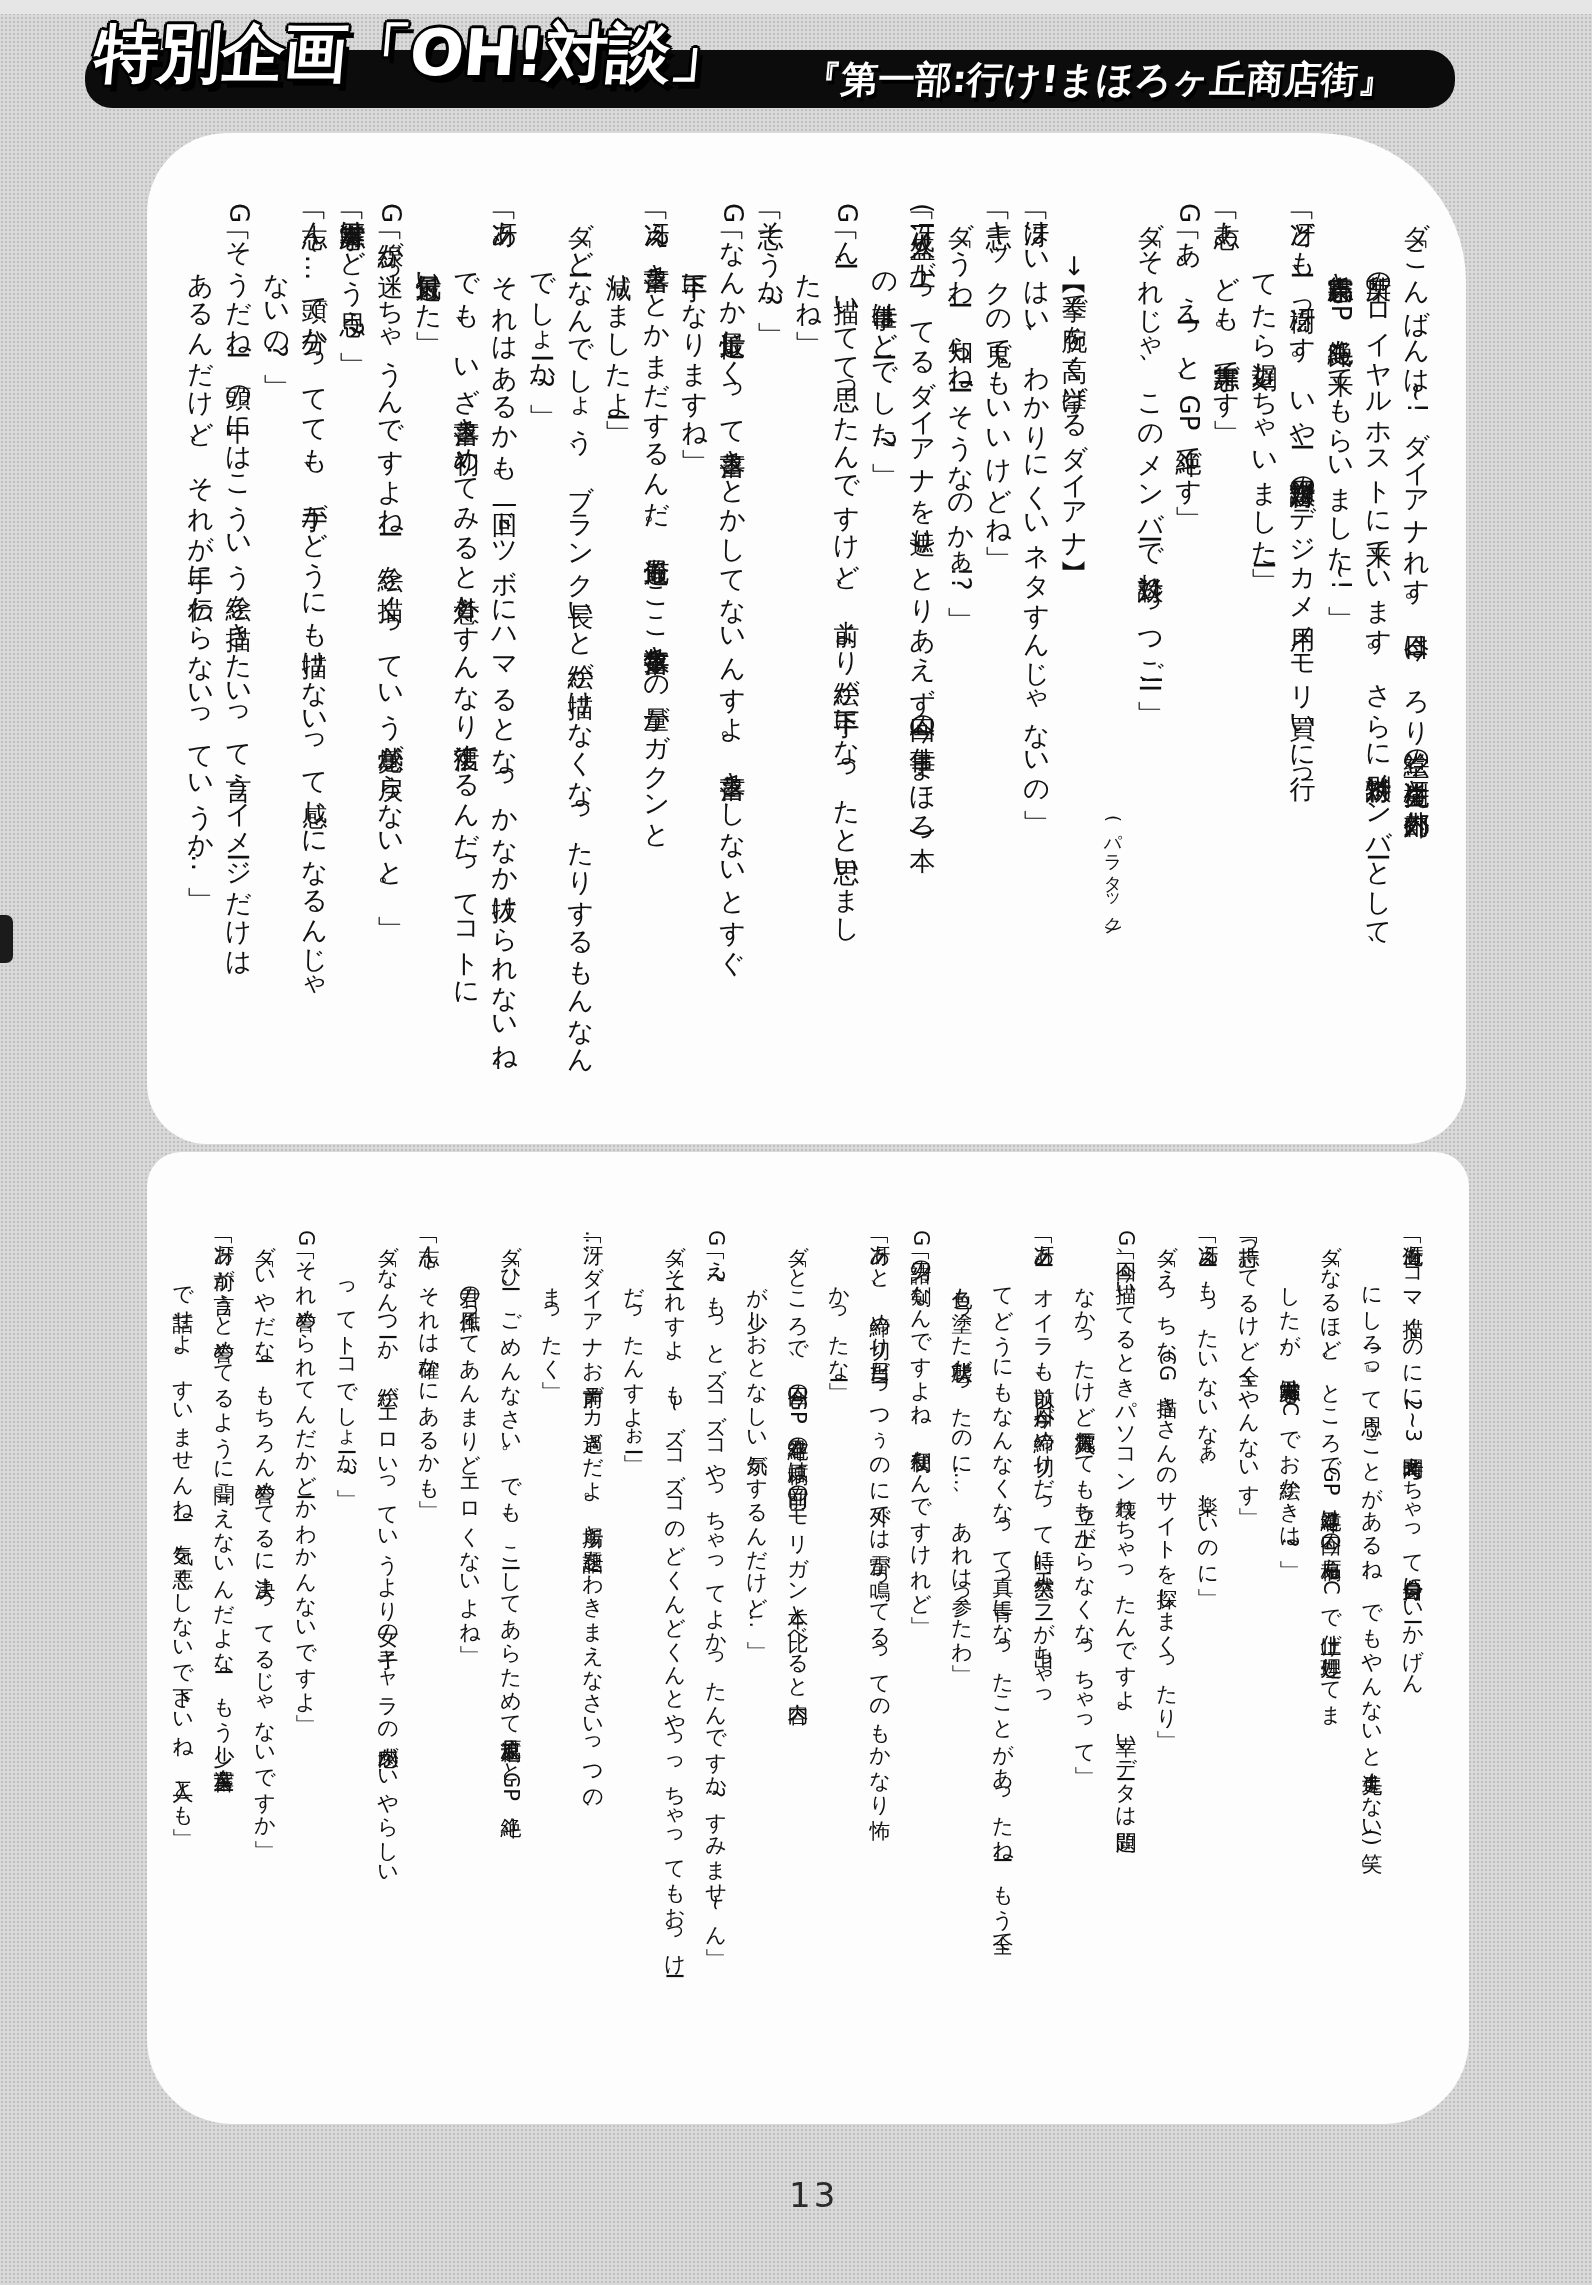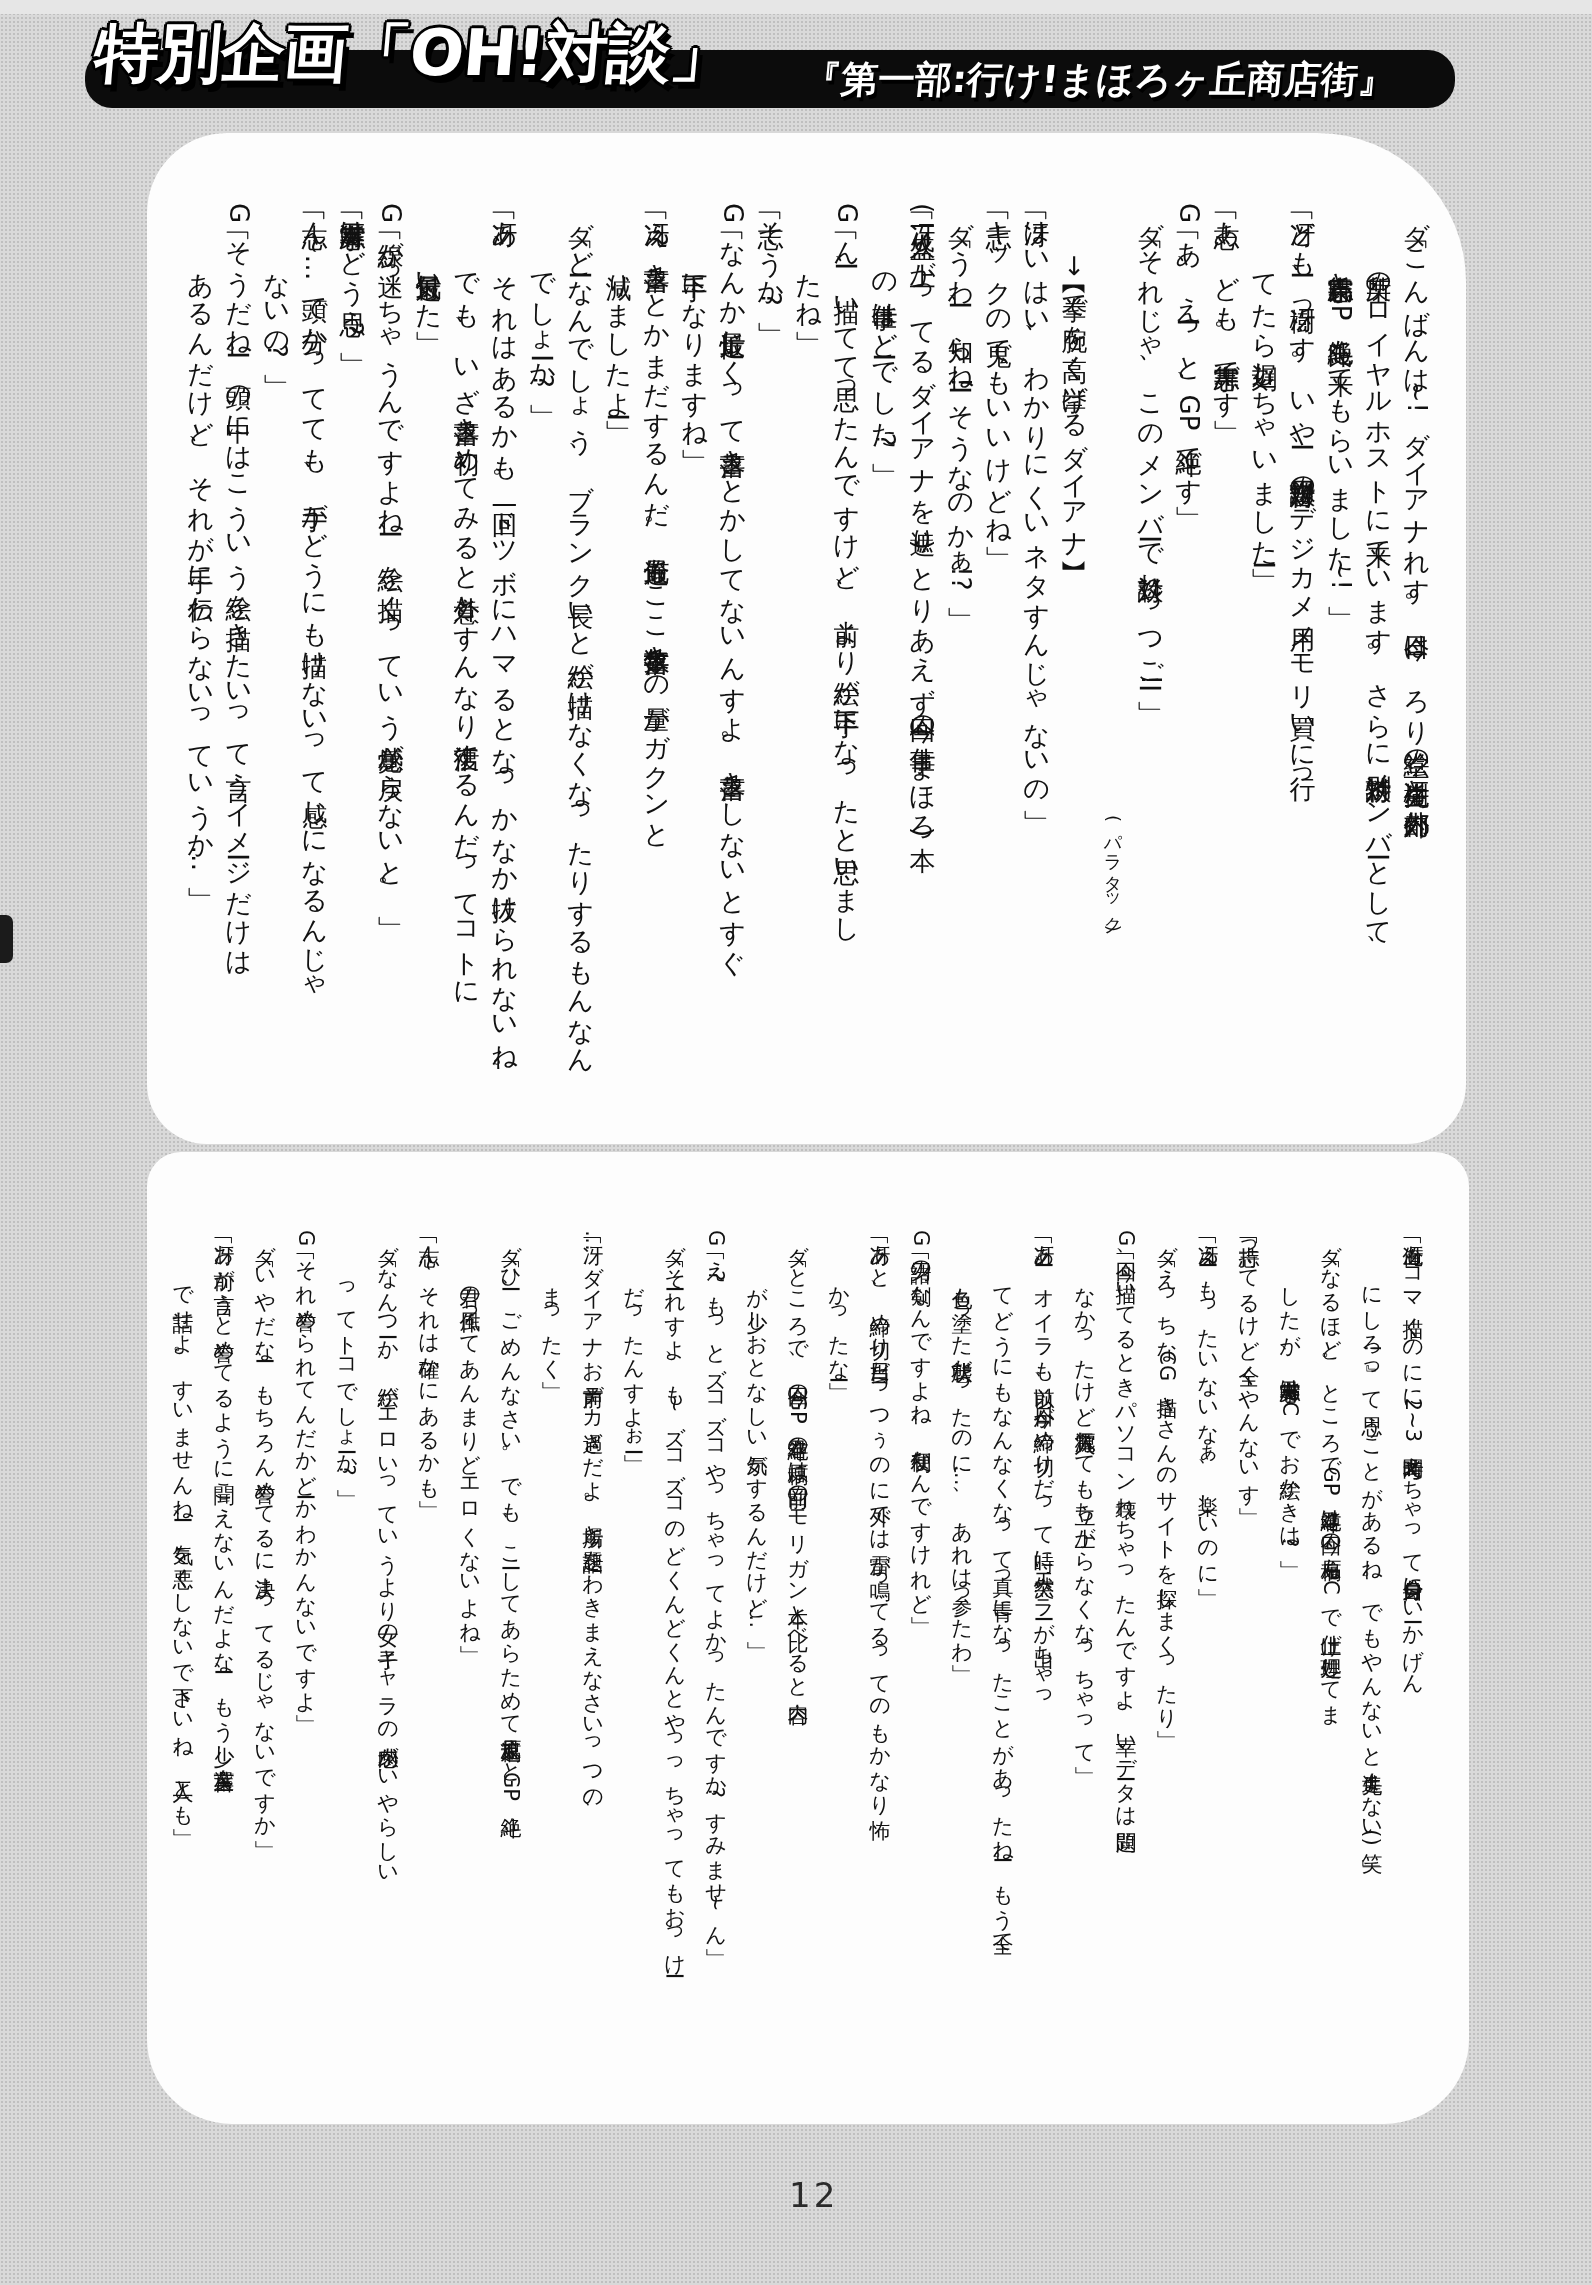--- a/index.html
+++ b/index.html
@@ -146,14 +146,14 @@
       <div class="col" style="text-indent: 0em;">志「ん~それは確かにあるかも」</div>
       <div class="col" style="text-indent: 0em;">ダ「なんつーか、絵がエロいっていうより女の子キャラの肉感がいやらしい</div>
       <div class="col" style="text-indent: 2em;">ってトコでしょーか?」</div>
       <div class="col" style="text-indent: 0em;">G「それ誉められてんだかどーかわかんないですよ」</div>
       <div class="col" style="text-indent: 0em;">ダ「いやだなー、もちろん誉めてるに決まってるじゃないですか」</div>
       <div class="col" style="text-indent: 0em;">冴「お前が言うと誉めてるように聞こえないんだよなー、もう少し言葉選ん</div>
       <div class="col" style="text-indent: 2em;">で話せよ。すいませんねー、気を悪くしないで下さいね、二人とも」</div>
     </div>
 </div>
 
-<div class="page-number">12</div>
+<div class="page-number">13</div>
 
 
 </body></html>

